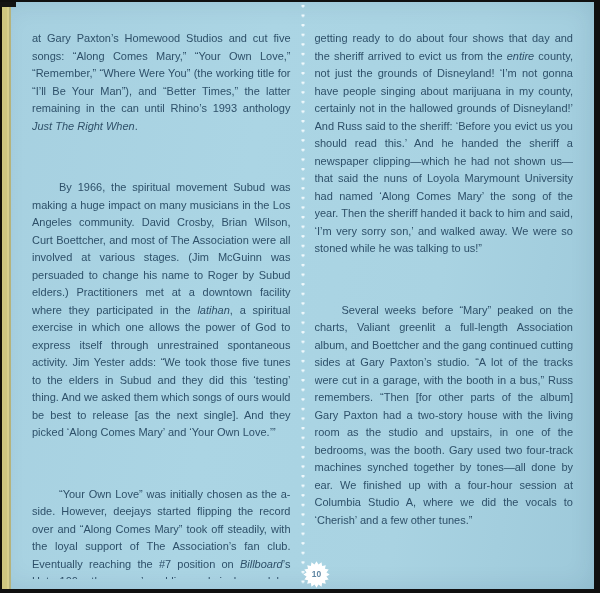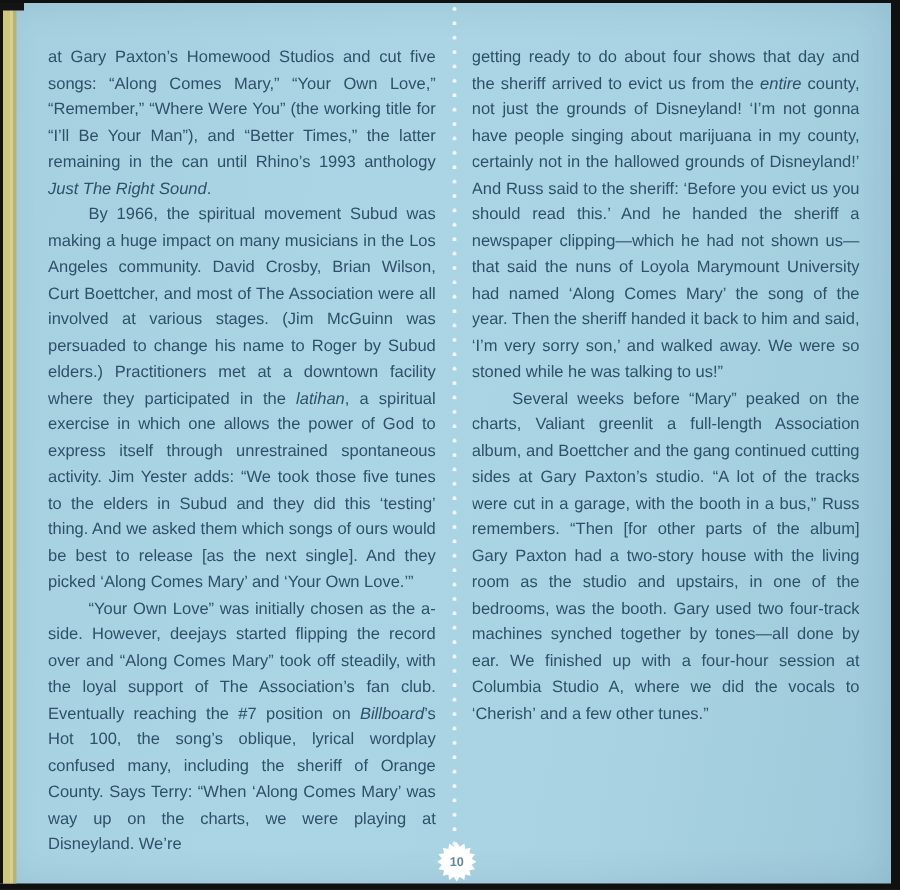--- a/index.html
+++ b/index.html
@@ -40,41 +40,41 @@
     overflow: hidden;
   }
   .col {
     color: #2e5069;
     font-size: 11px;
     line-height: 17.5px;
     text-align: justify;
     overflow: hidden;
   }
   .col p { margin: 0; }
-  .col p.indent { text-indent: 27px; }
+  .col p.indent { text-indent: 27px; margin-top: 44px; }
   .col em { }
   
   .divider-track {
     position: relative;
     height: 100%;
   }
   .divider {
     position: absolute;
     top: -28px; bottom: -10px;
     left: 50%;
     width: 5px;
     transform: translateX(-50%);
     background-image: radial-gradient(circle 1.4px at 50% 4px, #eef8fc 92%, rgba(255,255,255,0) 100%);
     background-size: 5px 9.6px;
     background-repeat: repeat-y;
   }
   
   .page-badge {
     position: absolute;
-    left: 291px;
+    left: 303px;
     top: 559px;
     width: 27px;
     height: 27px;
   }
   .page-badge svg { display: block; }
   .page-badge text {
     font-family: "Liberation Sans", sans-serif;
     font-size: 10px;
     font-weight: 600;
     fill: #5f86a3;
@@ -83,21 +83,21 @@
 </head>
 <body>
 
 <div class="stage">
   <div class="paper">
     <div class="spine"></div>
     <div class="corner-blot"></div>
 
     <div class="columns">
       <div class="col">
-          <p><span>at Gary Paxton’s Homewood Studios and cut five songs: “Along Comes Mary,” “Your Own Love,” “Remember,” “Where Were You” (the working title for “I’ll Be Your Man”), and “Better Times,” the latter remaining in the can until Rhino’s 1993 anthology </span><em>Just The Right Sound</em><span>.</span></p>
+          <p><span>at Gary Paxton’s Homewood Studios and cut five songs: “Along Comes Mary,” “Your Own Love,” “Remember,” “Where Were You” (the working title for “I’ll Be Your Man”), and “Better Times,” the latter remaining in the can until Rhino’s 1993 anthology </span><em>Just The Right When</em><span>.</span></p>
           <p class="indent"><span>By 1966, the spiritual movement Subud was making a huge impact on many musicians in the Los Angeles community. David Crosby, Brian Wilson, Curt Boettcher, and most of The Association were all involved at various stages. (Jim McGuinn was persuaded to change his name to Roger by Subud elders.) Practitioners met at a downtown facility where they participated in the </span><em>latihan</em><span>, a spiritual exercise in which one allows the power of God to express itself through unrestrained spontaneous activity. Jim Yester adds: “We took those five tunes to the elders in Subud and they did this ‘testing’ thing. And we asked them which songs of ours would be best to release [as the next single]. And they picked ‘Along Comes Mary’ and ‘Your Own Love.’”</span></p>
           <p class="indent"><span>“Your Own Love” was initially chosen as the a-side. However, deejays started flipping the record over and “Along Comes Mary” took off steadily, with the loyal support of The Association’s fan club. Eventually reaching the #7 position on </span><em>Billboard</em><span>’s Hot 100, the song’s oblique, lyrical wordplay confused many, including the sheriff of Orange County. Says Terry: “When ‘Along Comes Mary’ was way up on the charts, we were playing at Disneyland. We’re</span></p>
         </div>
       <div class="divider-track">
         <div class="divider"></div>
       </div>
       <div class="col">
           <p><span>getting ready to do about four shows that day and the sheriff arrived to evict us from the </span><em>entire</em><span> county, not just the grounds of Disneyland! ‘I’m not gonna have people singing about marijuana in my county, certainly not in the hallowed grounds of Disneyland!’ And Russ said to the sheriff: ‘Before you evict us you should read this.’ And he handed the sheriff a newspaper clipping—which he had not shown us—that said the nuns of Loyola Marymount University had named ‘Along Comes Mary’ the song of the year. Then the sheriff handed it back to him and said, ‘I’m very sorry son,’ and walked away. We were so stoned while he was talking to us!”</span></p>
           <p class="indent"><span>Several weeks before “Mary” peaked on the charts, Valiant greenlit a full-length Association album, and Boettcher and the gang continued cutting sides at Gary Paxton’s studio. “A lot of the tracks were cut in a garage, with the booth in a bus,” Russ remembers. “Then [for other parts of the album] Gary Paxton had a two-story house with the living room as the studio and upstairs, in one of the bedrooms, was the booth. Gary used two four-track machines synched together by tones—all done by ear. We finished up with a four-hour session at Columbia Studio A, where we did the vocals to ‘Cherish’ and a few other tunes.”</span></p>
         </div>

